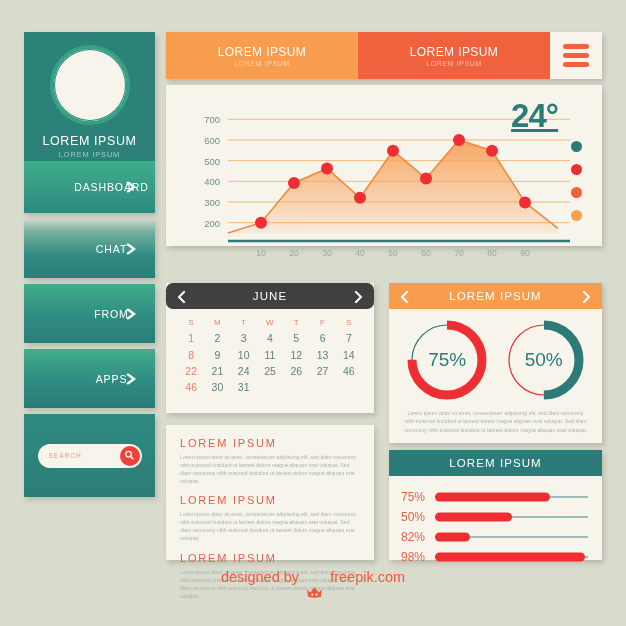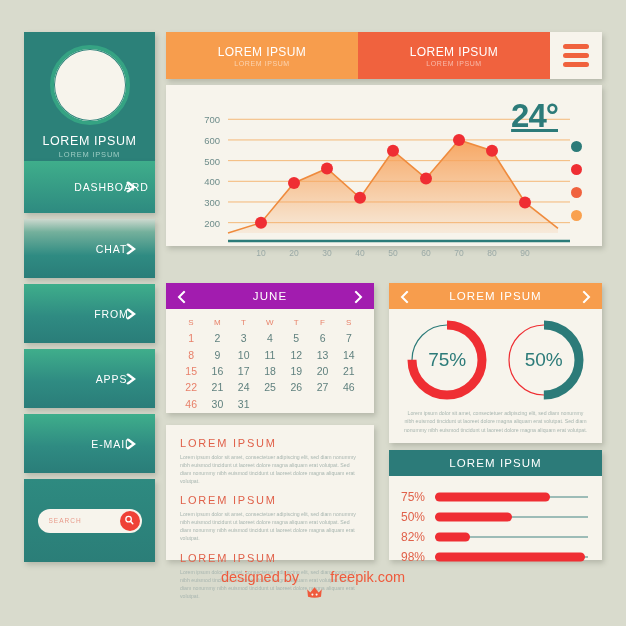--- a/index.html
+++ b/index.html
@@ -114,21 +114,21 @@
   
   #chart-panel { left: 166px; top: 85px; width: 436px; height: 161px; }
   #chart-temp { position: absolute; right: 44px; top: 12px;
                 color: #2c7b79; font-size: 33px; font-weight: 700; letter-spacing: -1px; text-decoration: underline; }
   #chart-legend { position: absolute; right: 20px; top: 56px;
                   display: flex; flex-direction: column; gap: 12px; }
   .legend-dot { width: 11px; height: 11px; border-radius: 50%; }
 
   
   #calendar-panel { left: 166px; top: 283px; width: 208px; height: 130px; }
-  #calendar-head { background: #a21caf; }
+  #calendar-head { background: #404040; border-radius: 7px; }
   #cal-grid { padding: 9px 12px 0 12px; }
   #cal-grid table { width: 100%; border-collapse: collapse; }
   #cal-grid th { font-size: 8px; color: #e8836b; font-weight: 400; padding-bottom: 3px; letter-spacing: .3px; }
   #cal-grid td { font-size: 10.5px; color: #5f807e; text-align: center; padding: 2.2px 0; }
   #cal-grid td.sun { color: #e8806a; }
   #cal-grid td.empty { color: transparent; }
 
   
   #text-panel { left: 166px; top: 425px; width: 208px; height: 135px; padding: 12px 14px; }
   .tp-block + .tp-block { margin-top: 9px; }
@@ -206,28 +206,20 @@
 
     <div class="side-card nav-item">
       <span class="nav-label">APPS</span>
       <span class="nav-chev">
         <svg width="11" height="11" viewBox="0 0 11 11">
             <path d="M2 1 L8 5.5 L2 10" fill="none" stroke="#ffffff" stroke-width="2.4" stroke-linecap="square"></path>
           </svg>
       </span>
     </div>
 
-    <div class="side-card nav-item">
-      <span class="nav-label">E-MAIL</span>
-      <span class="nav-chev">
-        <svg width="11" height="11" viewBox="0 0 11 11">
-            <path d="M2 1 L8 5.5 L2 10" fill="none" stroke="#ffffff" stroke-width="2.4" stroke-linecap="square"></path>
-          </svg>
-      </span>
-    </div>
 
     <div class="side-card" id="search-card">
       <div id="search-wrap">
         <input id="search-input" type="text" placeholder="SEARCH" style="">
         <button id="search-btn">
           <svg width="11" height="11" viewBox="0 0 12 12">
             <circle cx="5" cy="4.6" r="3" fill="none" stroke="#ffffff" stroke-width="1.4"></circle>
             <line x1="7.1" y1="6.8" x2="9.6" y2="9.6" stroke="#ffffff" stroke-width="1.6" stroke-linecap="round"></line>
           </svg>
         </button>
@@ -342,29 +334,20 @@
             <tr>
               <td class="sun">8</td>
               <td>9</td>
               <td>10</td>
               <td>11</td>
               <td>12</td>
               <td>13</td>
               <td>14</td>
             </tr>
             <tr>
-              <td class="sun">15</td>
-              <td>16</td>
-              <td>17</td>
-              <td>18</td>
-              <td>19</td>
-              <td>20</td>
-              <td>21</td>
-            </tr>
-            <tr>
               <td class="sun">22</td>
               <td>21</td>
               <td>24</td>
               <td>25</td>
               <td>26</td>
               <td>27</td>
               <td>46</td>
             </tr>
             <tr>
               <td class="sun">46</td>

